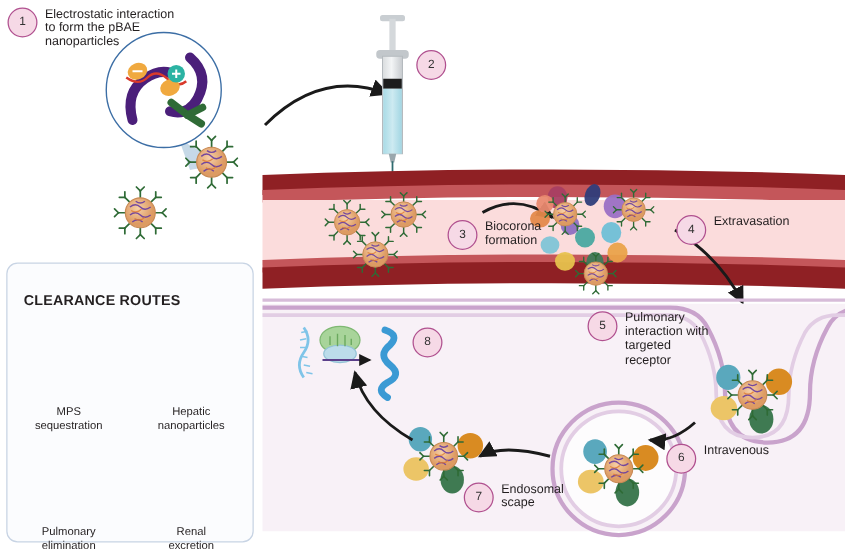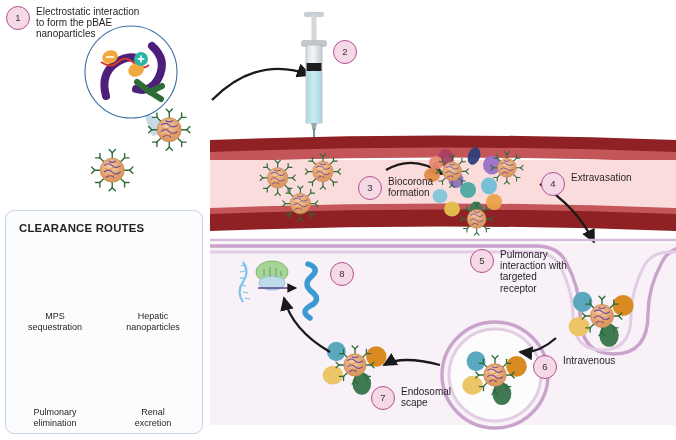--- a/index.html
+++ b/index.html
@@ -13,21 +13,21 @@
          background:#f6d9e6;border:1.3px solid #b0508f;
          display:flex;align-items:center;justify-content:center;
          font-size:9.5px;color:#333;line-height:1;}
   .cap{font-size:10px;line-height:11.2px;color:#231f20;white-space:pre-line;}
   .step{display:flex;align-items:flex-start;gap:6px;}
 
   
   #clearance{left:5px;top:210px;width:196px;height:222px;
              background:#fbfcfe;border:1.4px solid #c8d4e4;border-radius:9px;}
   #clearance .title{font-size:11.4px;font-weight:bold;letter-spacing:.2px;
-             color:#231f20;margin:11px 0 0 13px;}
+             color:#231f20;margin:24px 0 0 13px;}
   .routes{display:grid;grid-template-columns:1fr 1fr;
           gap:2px 0;margin-top:4px;}
   .route{display:flex;flex-direction:column;align-items:center;}
   .route .art{height:72px;display:flex;align-items:center;justify-content:center;}
   .route .lbl{font-size:9px;line-height:10.6px;text-align:center;
               white-space:pre-line;margin-top:1px;}
 </style>
 </head>
 <body>
 

